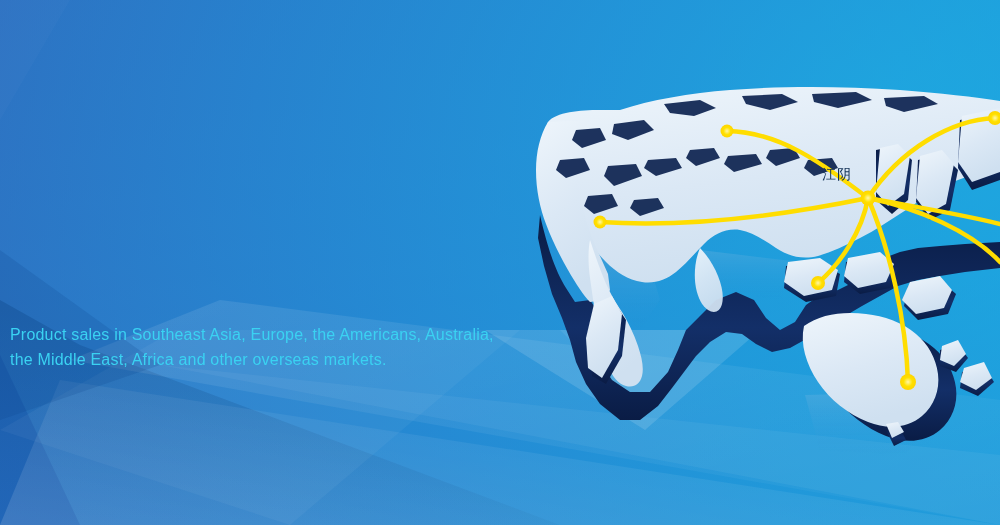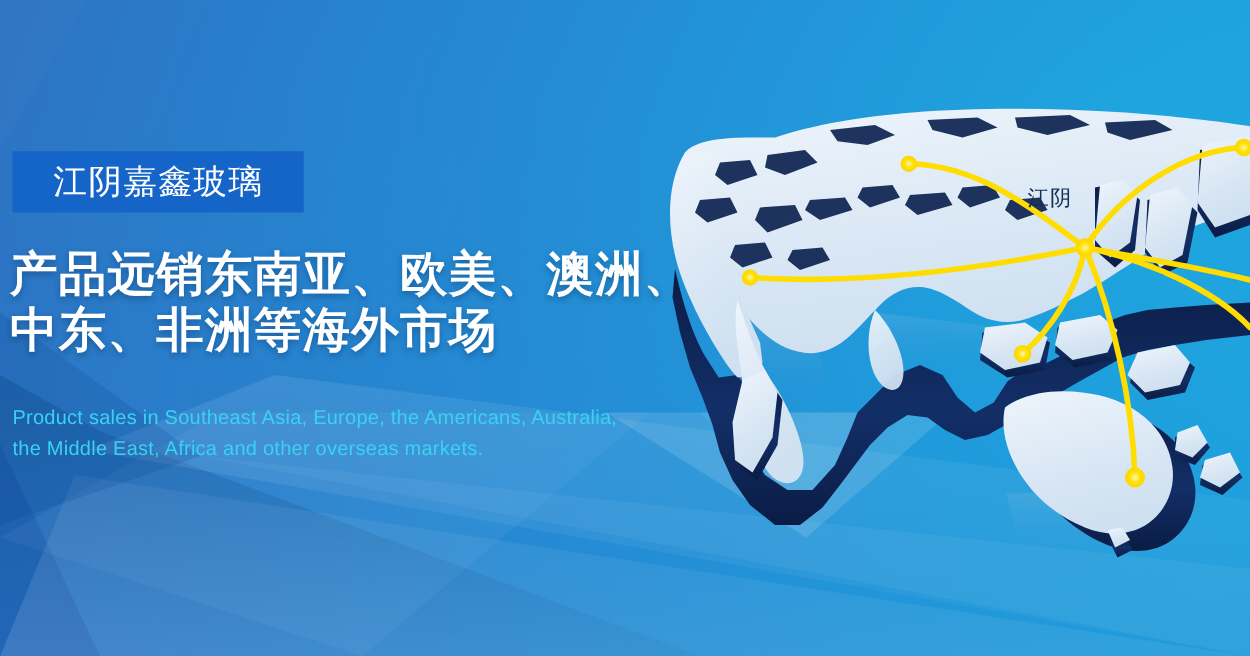--- a/index.html
+++ b/index.html
@@ -91,23 +91,23 @@
     left: 0;
     top: 0;
     width: 1000px;
     height: 525px;
     pointer-events: none;
   }
   .map svg { display: block; width: 1000px; height: 525px; }
   .hub-label {
     position: absolute;
     left: 822px;
-    top: 150px;
+    top: 167px;
     color: #123055;
-    font-size: 17px;
+    font-size: 14px;
     line-height: 1;
     letter-spacing: 1px;
     white-space: nowrap;
   }
 </style>
 </head>
 <body>
 
 <div id="banner">
 
@@ -329,22 +329,17 @@
         <circle cx="908" cy="382" r="8" fill="url(#nodeGlow)"></circle>
         <circle cx="995" cy="118" r="7" fill="url(#nodeGlow)"></circle>
         <circle cx="868" cy="198" r="7.5" fill="url(#nodeGlow)"></circle>
       </g>
     </svg>
   </div>
 
   <div class="hub-label">江阴</div>
 
   <div class="copy">
-    <div class="badge">
-      <span class="badge-text">江阴嘉鑫玻璃</span>
-    </div>
-    <div class="headline">产品远销东南亚、欧美、澳洲、
-中东、非洲等海外市场</div>
     <div class="subhead">Product sales in Southeast Asia, Europe, the Americans, Australia,
 the Middle East, Africa and other overseas markets.</div>
   </div>
 
 </div>
 
 </body></html>

